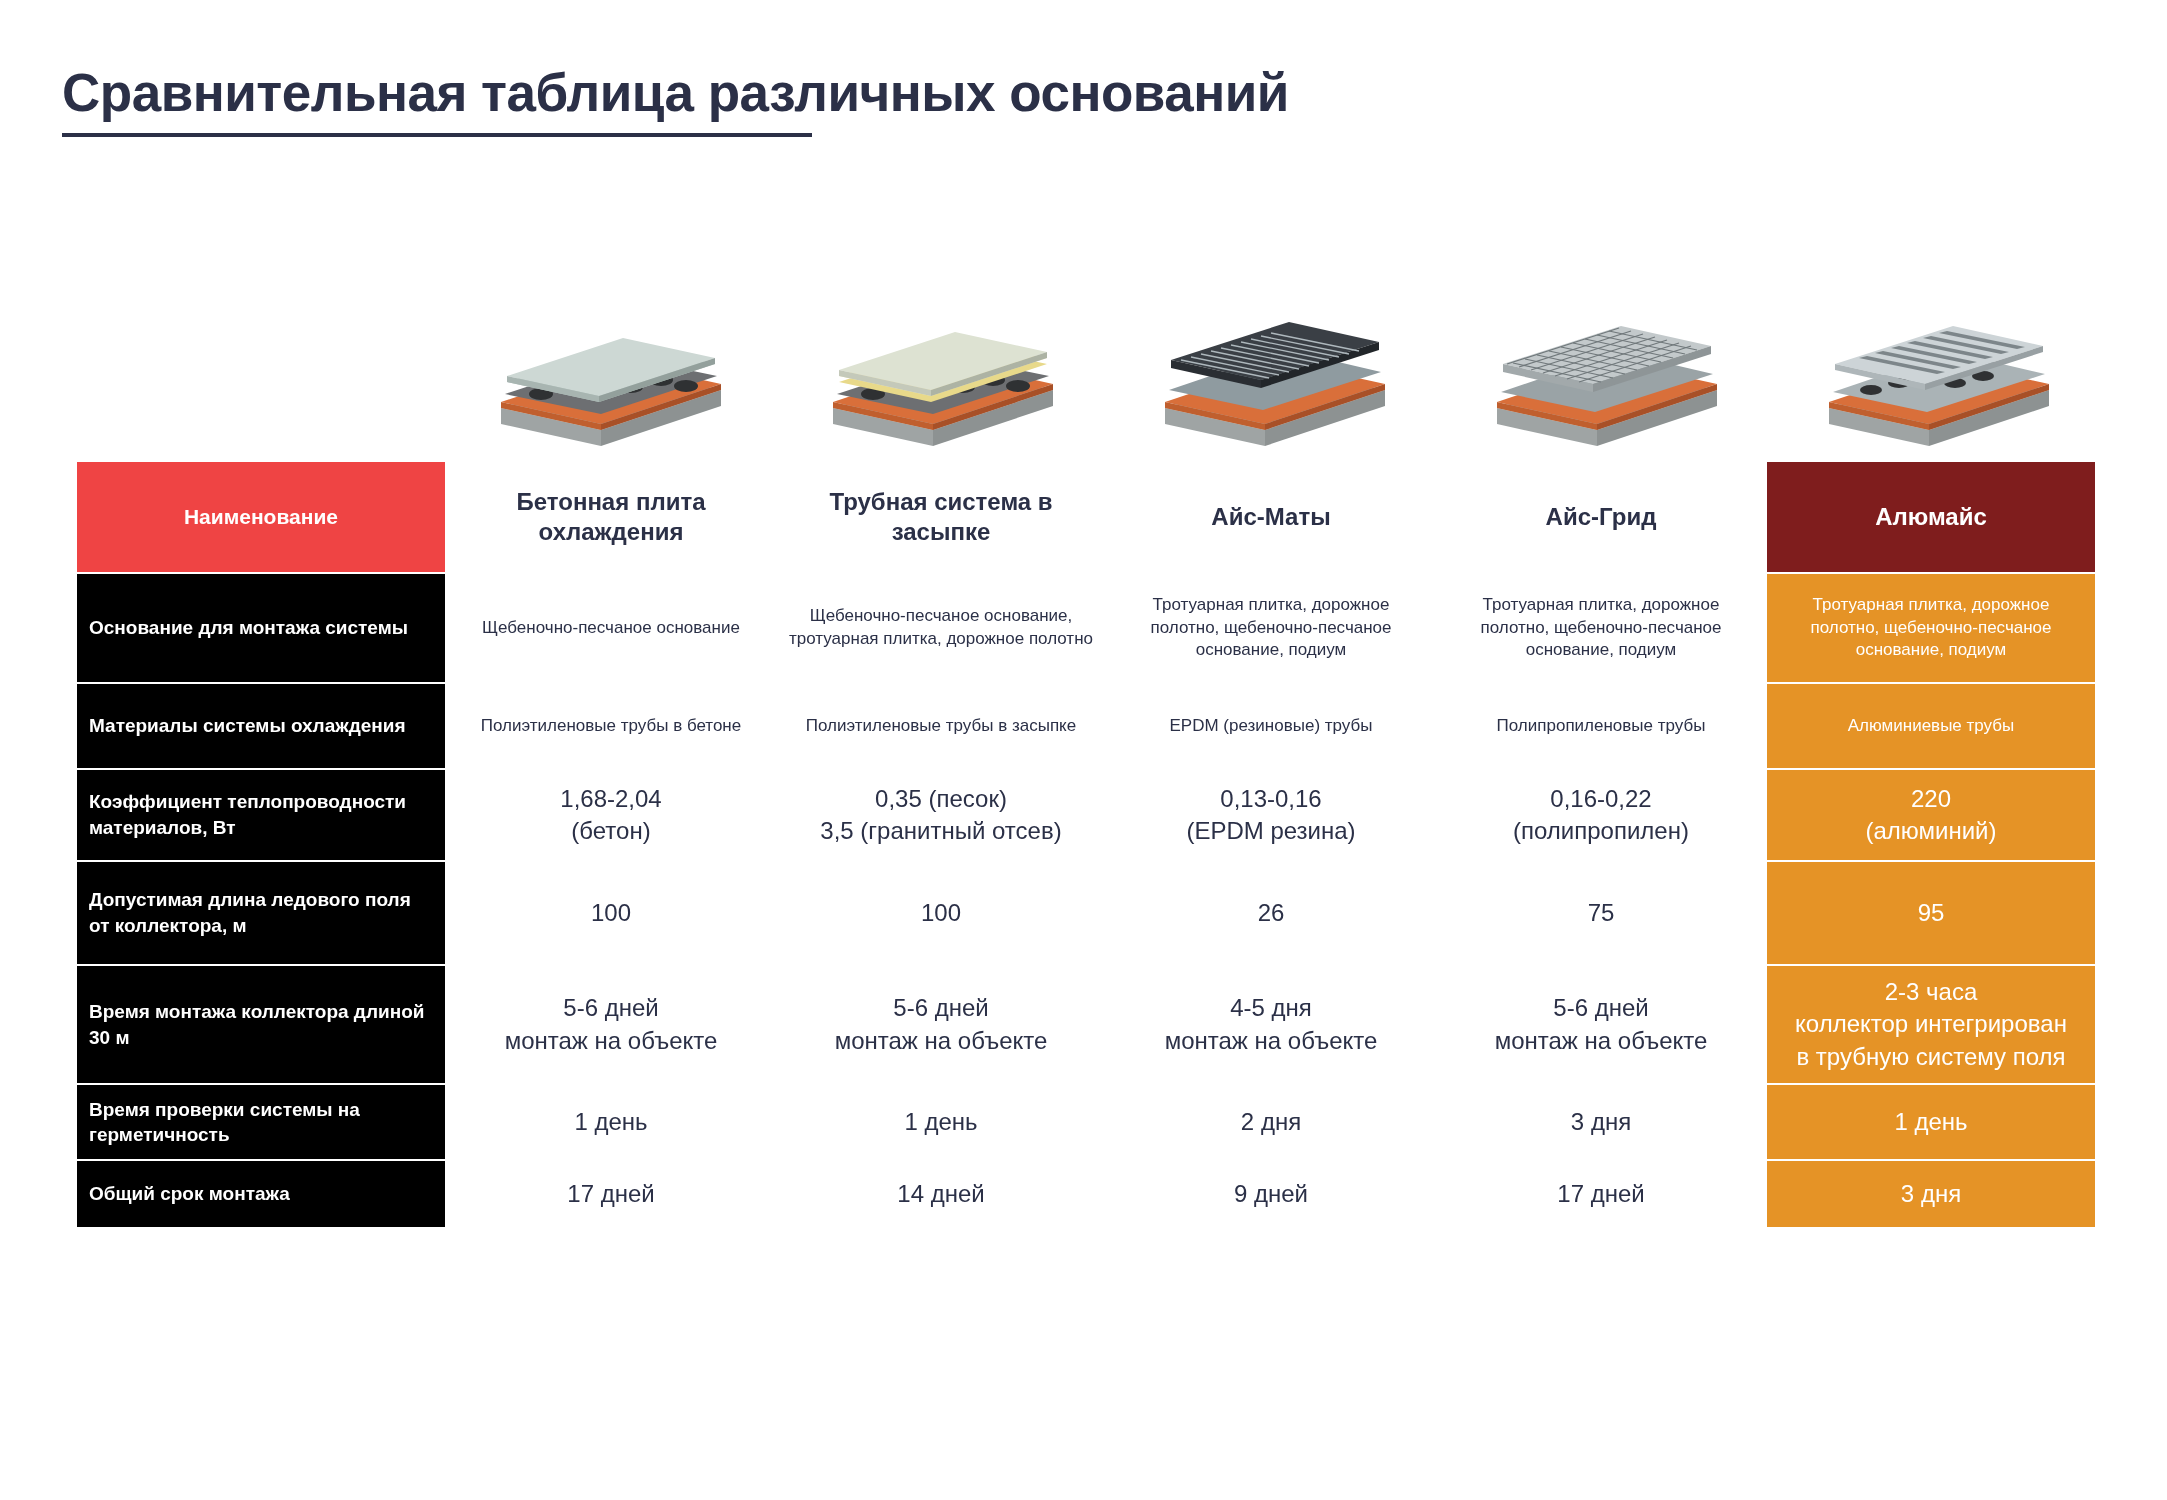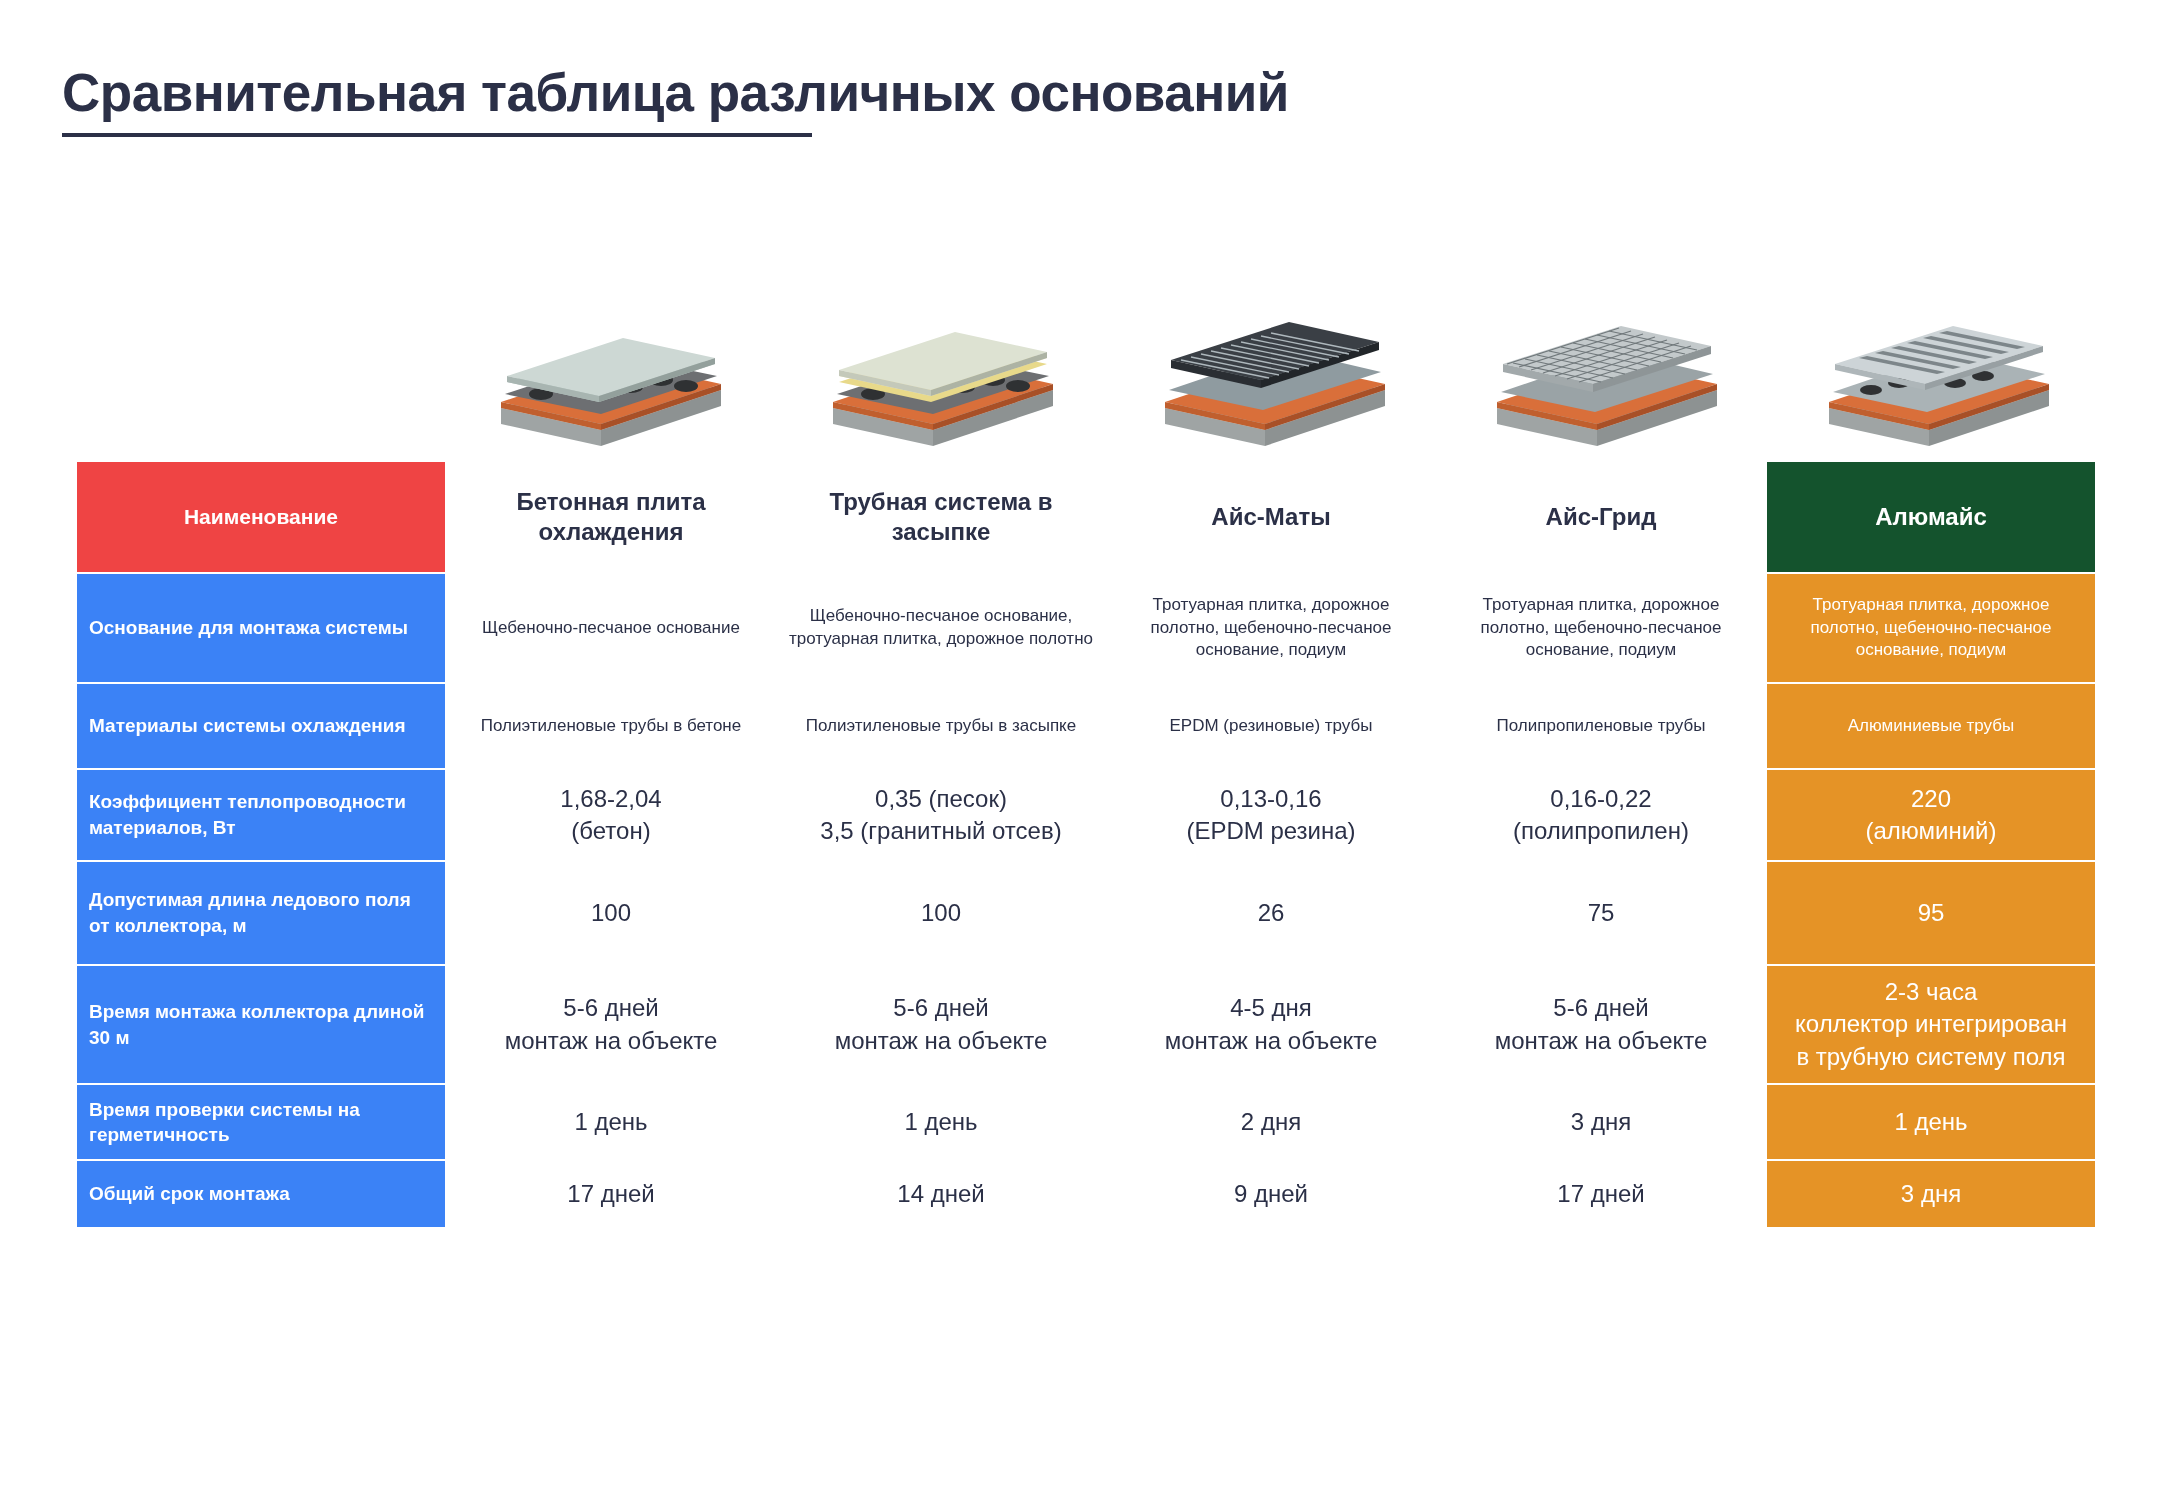--- a/index.html
+++ b/index.html
@@ -93,27 +93,27 @@
   .hdr-col {
     background: #ffffff;
     color: #2b3047;
     font-size: 24px;
     font-weight: 700;
     text-align: center;
     line-height: 1.25;
     height: 112px;
   }
   .hdr-col.accent {
-    background: #14532d;
+    background: #7f1d1d;
     color: #ffffff;
   }
 
   
   .lbl {
-    background: #3b82f6;
+    background: #000000;
     color: #ffffff;
     font-size: 19px;
     font-weight: 700;
     text-align: left;
     line-height: 1.35;
     padding-left: 18px;
   }
 
   
   .cell {

